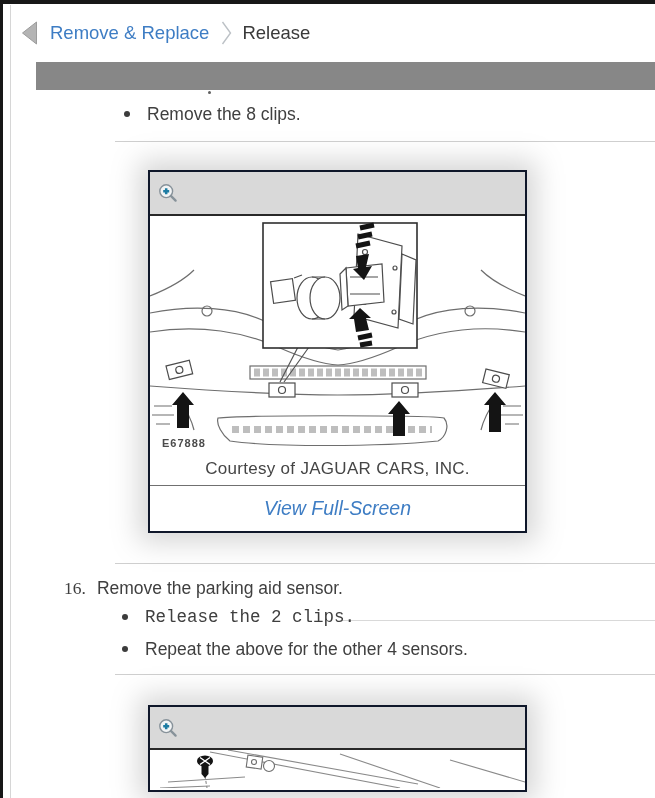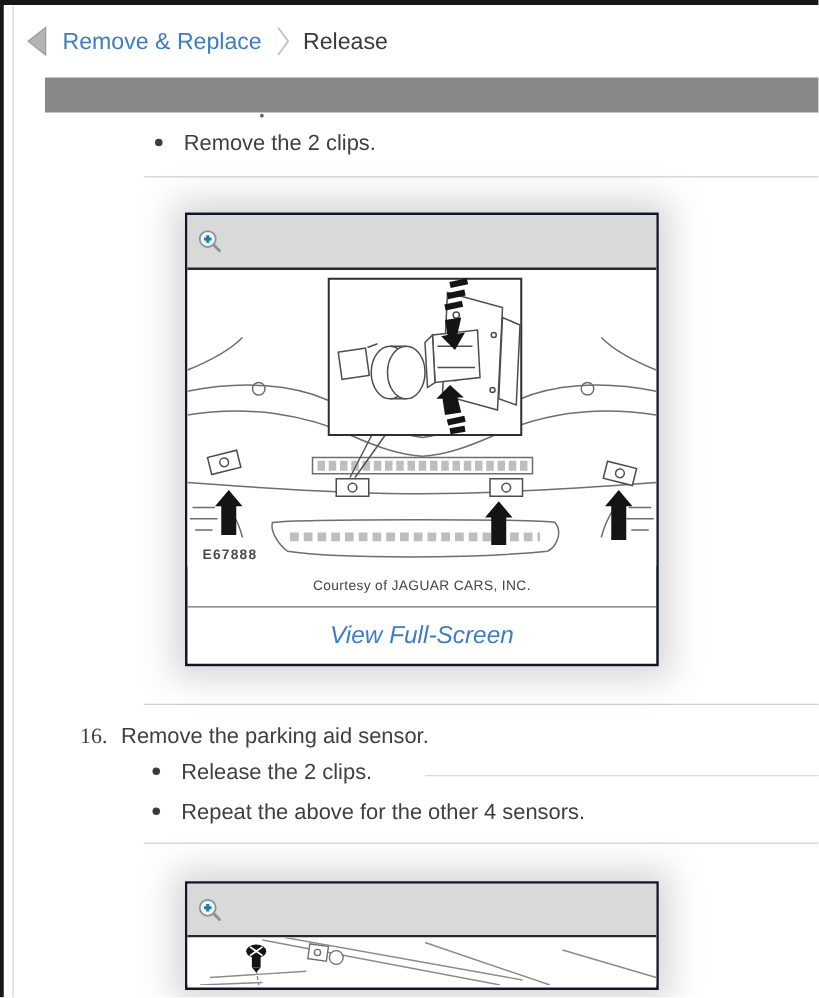--- a/index.html
+++ b/index.html
@@ -16,21 +16,21 @@
   .crumb-link { font-size:18.5px; color:#3e7dc4; text-decoration:none; margin-left:11px; cursor:pointer; }
   .crumb-sep { margin:0 10px 0 12px; }
   .crumb-current { font-size:18.5px; color:#3a3a3a; }
 
   .graybar { position:absolute; left:36px; top:62px; width:619px; height:28px; background:#878787; }
   .stray-dot { position:absolute; left:208px; top:91px; width:3px; height:3px; border-radius:50%; background:#5f5f5f; }
 
   .li-row { position:absolute; display:flex; align-items:center; font-size:17.5px; line-height:22px; color:#3f3f3f; }
   .li-dot { width:6px; height:6px; border-radius:50%; background:#3c3c3c; margin-right:17px; flex:0 0 auto; }
   #bullet1 { left:124px; top:103px; }
-  #bullet2 { left:122px; top:606px; }
+  #bullet2 { left:122px; top:606px;font-family:Liberation Mono, monospace; }
   #bullet3 { left:122px; top:638px; }
 
   .sep { position:absolute; left:115px; width:540px; height:1px; background:#cfcfcf; }
   #sep1 { top:141px; } #sep2 { top:563px; } #sep4 { top:674px; }
   #sep3 { top:620px; left:340px; width:315px; background:#d9d9d9; }
 
   .step-row { position:absolute; left:64px; top:577px; display:flex; font-size:17.5px; line-height:22px; color:#3f3f3f; }
   .step-num { margin-right:11px;font-family:Liberation Serif, serif; }
 
   .fig-panel { position:absolute; left:148px; width:379px; background:#fff;
@@ -42,21 +42,21 @@
   .fig-header { height:44px; background:#d9d9d9; border-bottom:2px solid #282828;
                 display:flex; align-items:center; padding-left:7px; }
   #fig2 .fig-header { height:43px; }
   .zoom-btn { width:22px; height:22px; cursor:pointer; display:flex; align-items:center; justify-content:center; }
 
   .fig-canvas { background:#fff; }
   #fig1 .fig-canvas { height:237px; }
   #fig2 .fig-canvas { height:38px; overflow:hidden; }
 
   .fig-caption { height:32px; display:flex; align-items:center; justify-content:center;
-                 font-size:11px; letter-spacing:0.3px; color:#454545; }
+                 font-size:17px; letter-spacing:0.3px; color:#454545; }
   .fig-divider { height:0; border-top:1px solid #707070; }
   .fig-linkrow { height:45px; display:flex; align-items:center; justify-content:center; }
   .fullscreen-link { font-size:19.5px; color:#3e7dc4; text-decoration:none; cursor:pointer;font-style:italic; }
 
   svg { display:block; }
   .art { stroke:#6e6e6e; fill:none; stroke-width:1.2; }
   .artdark { stroke:#4d4d4d; fill:#fff; stroke-width:1.2; }
   .blk { fill:#141414; stroke:none; }
 </style>
 </head>
@@ -79,21 +79,21 @@
       <path d="M1.5,4 L9.5,15 L1.5,26" stroke="#bcc1c6" stroke-width="1.4" fill="none"></path>
     </svg>
     <span class="crumb-current">Release</span>
   </nav>
 
   <div class="graybar"></div>
   <div class="stray-dot"></div>
 
   <div class="li-row" id="bullet1">
     <span class="li-dot"></span>
-    <span>Remove the 2 clips.</span>
+    <span>Remove the 8 clips.</span>
   </div>
 
   <div class="sep" id="sep1"></div>
   <div class="sep" id="sep2"></div>
   <div class="sep" id="sep3"></div>
   <div class="sep" id="sep4"></div>
 
   <figure class="fig-panel" id="fig1">
     <div class="fig-header">
       <span class="zoom-btn">

